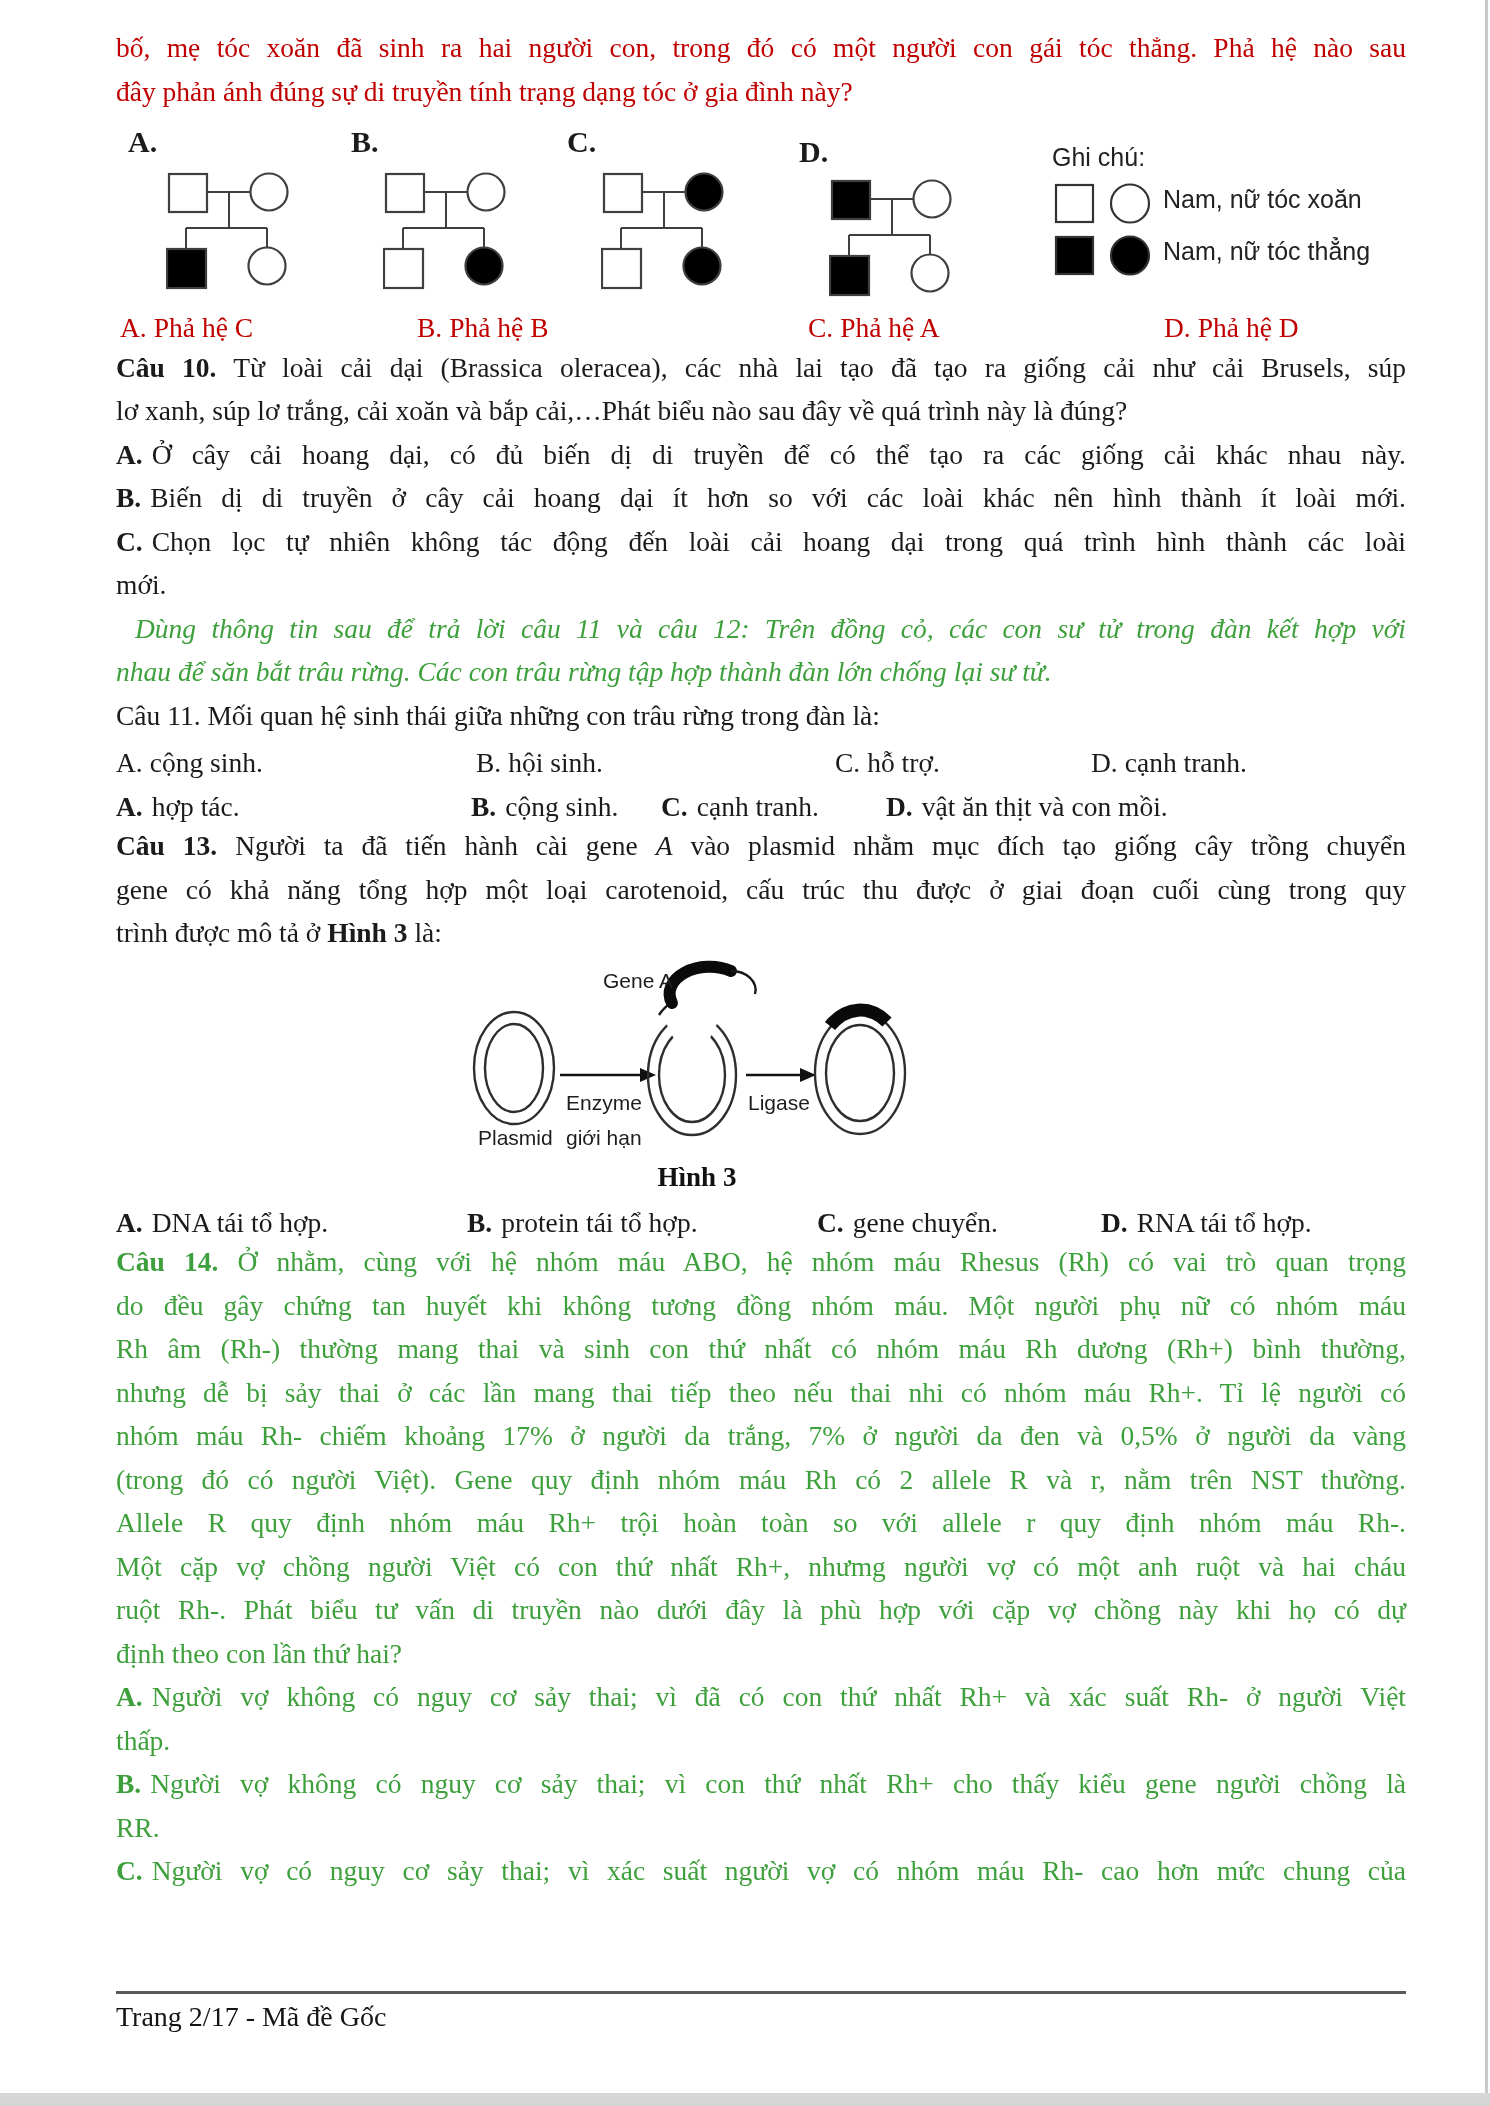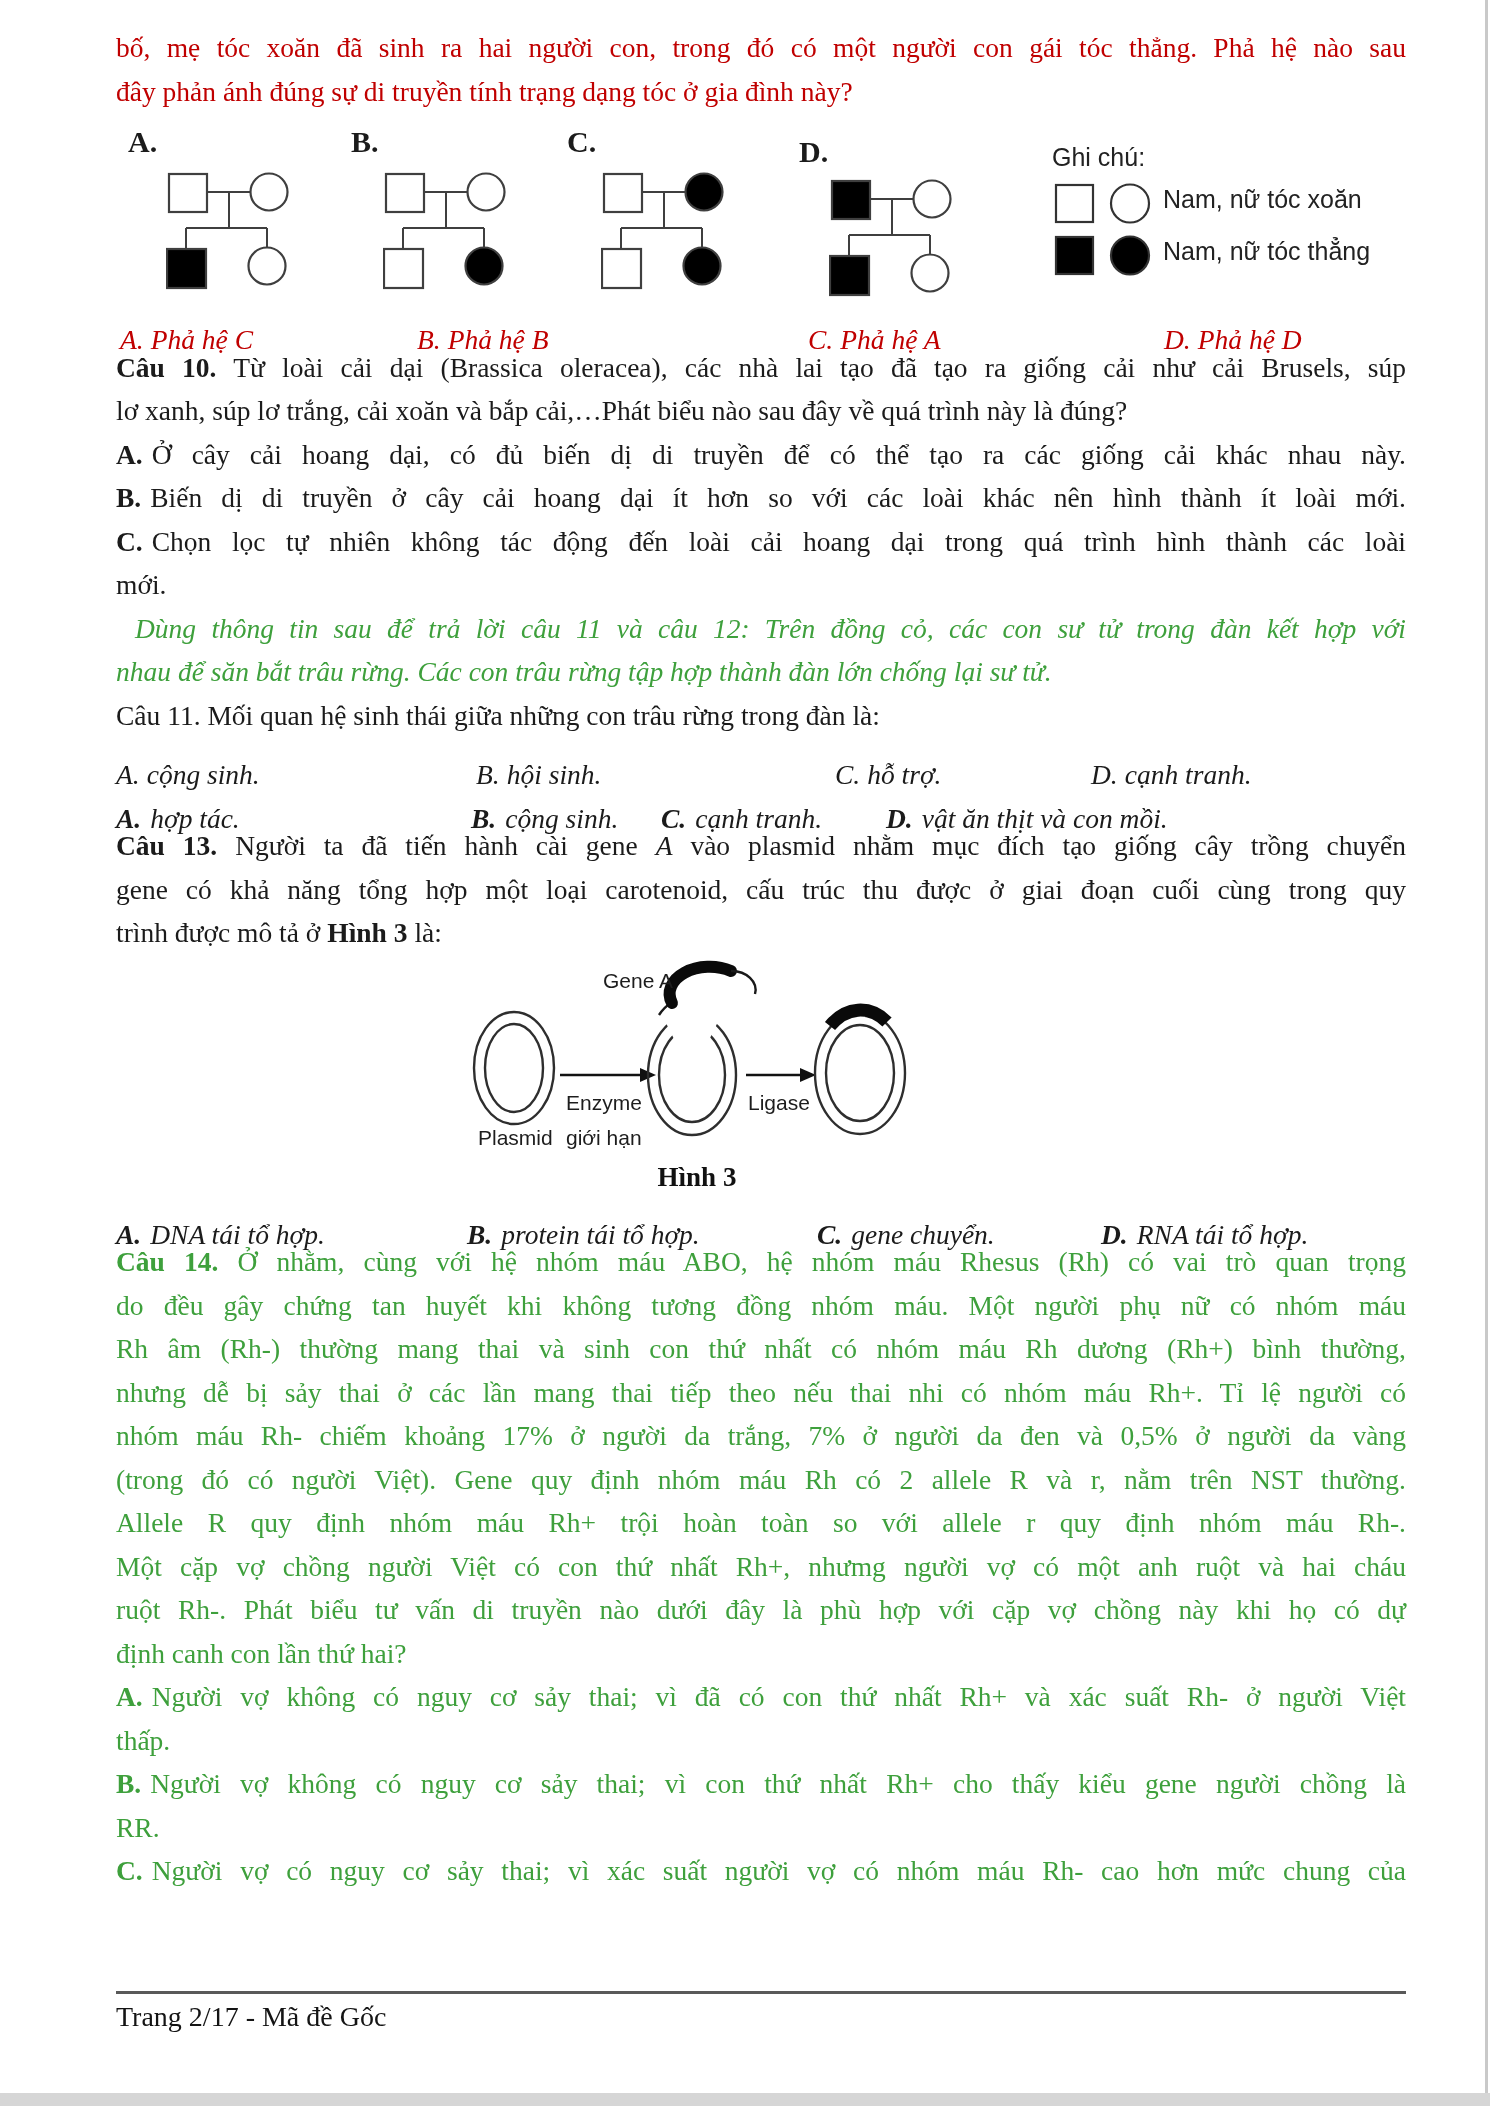--- a/index.html
+++ b/index.html
@@ -26,21 +26,21 @@
   .pedlabel{position:absolute;font-weight:bold;font-size:30px;line-height:30px;}
   .pedsvg{position:absolute;}
   .legend{position:absolute;left:936px;top:30px;width:354px;
     font-family:"Liberation Sans","DejaVu Sans",sans-serif;font-size:25px;color:#222;}
   .legend-title{height:34px;line-height:28px;}
   .legend-row{position:relative;height:52px;}
   .legend-row svg{position:absolute;left:2px;top:5px;}
   .legend-row .lgtext{position:absolute;left:111px;top:8px;white-space:nowrap;}
   
   .optrow{position:relative;height:43.5px;}
-  .optrow .opt{position:absolute;top:16px;line-height:43.5px;white-space:nowrap;font-style:italic;}
+  .optrow .opt{position:absolute;top:4px;line-height:43.5px;white-space:nowrap;}
   
   .figblock{height:242px;position:relative;}
   .figblock svg{position:absolute;left:344px;top:0;}
   .ft{font-family:"Liberation Sans","DejaVu Sans",sans-serif;font-size:21px;fill:#1d1d1d;}
   .figcap{font-family:"Liberation Serif","DejaVu Serif",serif;font-size:27px;font-weight:bold;fill:#111;}
   .ring{fill:none;stroke:#2e2e2e;stroke-width:2.4px;}
   .aln{stroke:#111;stroke-width:2.6px;}
   .thick{fill:none;stroke:#0a0a0a;stroke-width:12px;stroke-linecap:round;}
   .thin{fill:none;stroke:#1a1a1a;stroke-width:2.4px;}
   .geneseg{fill:none;stroke:#0a0a0a;stroke-width:13px;}
@@ -216,21 +216,21 @@
 
   <div class="ln j green"><span class="b">Câu 14.</span> <span>Ở nhằm, cùng với hệ nhóm máu ABO, hệ nhóm máu Rhesus (Rh) có vai trò quan trọng</span></div>
   <div class="ln j green">do đều gây chứng tan huyết khi không tương đồng nhóm máu. Một người phụ nữ có nhóm máu</div>
   <div class="ln j green">Rh âm (Rh-) thường mang thai và sinh con thứ nhất có nhóm máu Rh dương (Rh+) bình thường,</div>
   <div class="ln j green">nhưng dễ bị sảy thai ở các lần mang thai tiếp theo nếu thai nhi có nhóm máu Rh+. Tỉ lệ người có</div>
   <div class="ln j green">nhóm máu Rh- chiếm khoảng 17% ở người da trắng, 7% ở người da đen và 0,5% ở người da vàng</div>
   <div class="ln j green">(trong đó có người Việt). Gene quy định nhóm máu Rh có 2 allele R và r, nằm trên NST thường.</div>
   <div class="ln j green">Allele R quy định nhóm máu Rh+ trội hoàn toàn so với allele r quy định nhóm máu Rh-.</div>
   <div class="ln j green">Một cặp vợ chồng người Việt có con thứ nhất Rh+, nhưmg người vợ có một anh ruột và hai cháu</div>
   <div class="ln j green">ruột Rh-. Phát biểu tư vấn di truyền nào dưới đây là phù hợp với cặp vợ chồng này khi họ có dự</div>
-  <div class="ln green wrap">định canh con lần thứ hai?</div>
+  <div class="ln green wrap">định theo con lần thứ hai?</div>
   <div class="ln j green"><span class="lbl">A.</span><span>Người vợ không có nguy cơ sảy thai; vì đã có con thứ nhất Rh+ và xác suất Rh- ở người Việt</span></div>
   <div class="ln green">thấp.</div>
   <div class="ln j green"><span class="lbl">B.</span><span>Người vợ không có nguy cơ sảy thai; vì con thứ nhất Rh+ cho thấy kiểu gene người chồng là</span></div>
   <div class="ln green">RR.</div>
   <div class="ln j green"><span class="lbl">C.</span><span>Người vợ có nguy cơ sảy thai; vì xác suất người vợ có nhóm máu Rh- cao hơn mức chung của</span></div>
 
 </div>
 
 <div class="footer-rule"></div>
 <div class="footer-text">Trang 2/17 - Mã đề Gốc</div>

